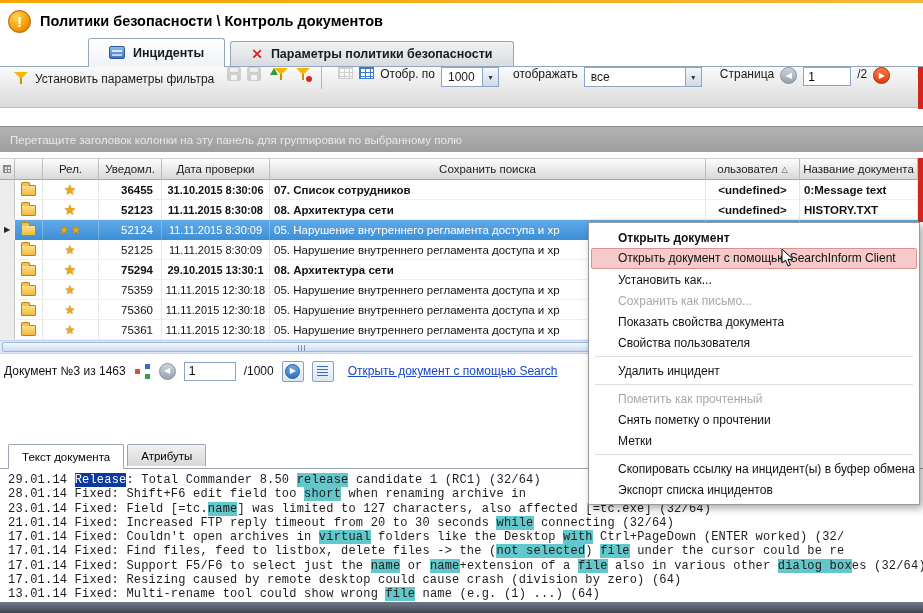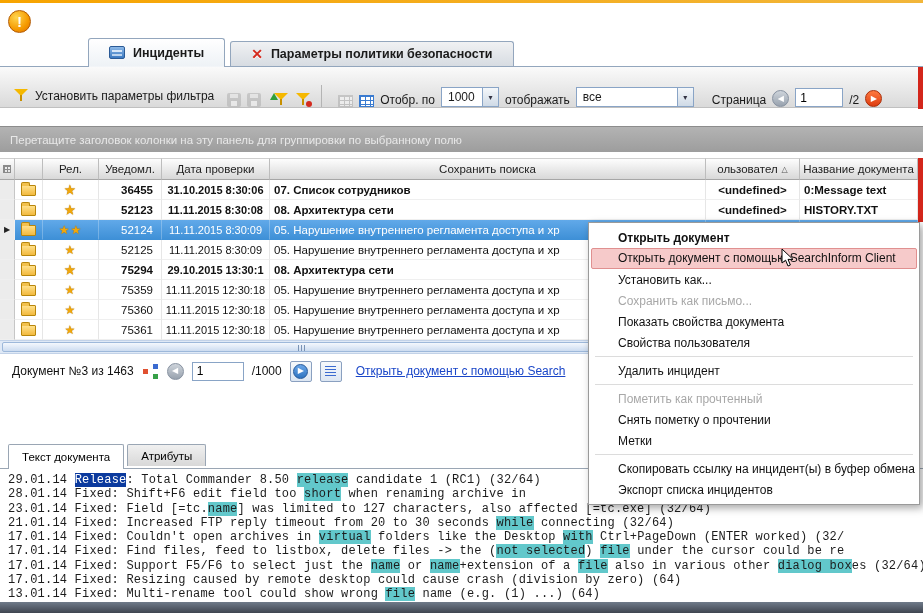--- a/index.html
+++ b/index.html
@@ -15,21 +15,21 @@
 
   .tabbar{position:absolute;top:39px;left:0;right:0;height:28px;border-bottom:1px solid #93a6bd;display:flex;align-items:flex-end;padding-left:88px;background:#fff}
   .tab{height:25px;display:flex;align-items:center;gap:8px;padding:0 20px;border:1px solid #93a6bd;border-bottom:none;border-radius:3px 3px 0 0;background:linear-gradient(#f0f1f3,#d7dce2);font-weight:bold;font-size:12.5px;margin-right:5px;color:#1a1a1a;white-space:nowrap}
   .tab.active{height:28px;background:linear-gradient(#ffffff,#eef2f6);position:relative;z-index:2}
   .tab.active:after{content:"";position:absolute;left:0;right:0;bottom:-1px;height:1px;background:#f2f5f8}
   .dbico{width:16px;height:13px;background:linear-gradient(#8db9e8,#3a78c0);border:1px solid #2a5a96;border-radius:2px;position:relative}
   .dbico:before{content:"";position:absolute;left:2px;top:3px;right:2px;height:2px;background:#d8e7f8}
   .dbico:after{content:"";position:absolute;left:2px;top:7px;right:2px;height:2px;background:#bcd4ef}
   .redx{color:#d42a1e;font-weight:bold;font-size:14px;line-height:14px;text-shadow:0 1px 0 #fff}
 
-  .toolbar{position:absolute;top:67px;left:0;right:5px;height:41px;background:linear-gradient(#fafafa,#dadada);border-bottom:1px solid #c0c0c0;display:flex;align-items:flex-end;padding:0 6px;gap:6px;font-size:12px;color:#1a1a1a}
+  .toolbar{position:absolute;top:67px;left:0;right:5px;height:41px;background:linear-gradient(#fafafa,#dadada);border-bottom:1px solid #c0c0c0;display:flex;align-items:flex-start;padding:0 6px;gap:6px;font-size:12px;color:#1a1a1a}
   .tbtn{display:flex;align-items:center;gap:6px;padding:3px 6px;border:1px solid transparent;border-radius:2px;white-space:nowrap}
   .lbl{white-space:nowrap}
   .sep{width:1px;height:22px;background:#b4b4b4;margin:0 4px}
   .ico{display:inline-block;position:relative}
   .funnel{width:16px;height:15px}
   .funnel:before{content:"";position:absolute;left:1px;top:1px;border-left:7px solid transparent;border-right:7px solid transparent;border-top:7px solid #f5b800}
   .funnel:after{content:"";position:absolute;left:7px;top:7px;width:2px;height:6px;background:#c89000}
   .up-arrow{position:absolute;left:-3px;top:1px;border-left:4px solid transparent;border-right:4px solid transparent;border-bottom:7px solid #2f9e3a;z-index:2}
   .red-dot{position:absolute;right:-1px;bottom:0;width:6px;height:6px;border-radius:50%;background:#d42a1e;z-index:2}
   .floppy{width:14px;height:14px;background:#8fa6c8;border-radius:2px}
@@ -72,21 +72,21 @@
   .trow.selected .c.gutter{background:#ececec;color:#222}
   .stars{color:#f2a70a;text-shadow:0 0 1px #8a5c00;font-size:12px;letter-spacing:1px}
   .folder{width:15px;height:11px;background:linear-gradient(#ffe08a,#f2b93e);border:1px solid #b8860b;border-radius:1px;position:relative;margin-top:2px}
   .folder:before{content:"";position:absolute;top:-4px;left:-1px;width:7px;height:3px;background:#f2c14e;border:1px solid #b8860b;border-bottom:none;border-radius:2px 2px 0 0}
 
   .hscroll{position:absolute;top:340px;left:0;width:918px;height:14px;background:#dfe9f6;border-top:1px solid #c2d2e8;border-bottom:1px solid #c2d2e8}
   .hthumb{position:absolute;left:2px;top:1px;width:600px;height:10px;background:linear-gradient(#f4f8fd,#ccdcf0);border:1px solid #9db8da;border-radius:2px}
   .grip{position:absolute;left:295px;top:2px;display:flex;gap:2px}
   .grip i{width:1px;height:6px;background:#7a93b5;display:block}
 
-  .navigator{position:absolute;top:357px;left:0;right:0;height:28px;display:flex;align-items:center;padding-left:12px;font-size:12px;gap:8px;color:#111}
+  .navigator{position:absolute;top:357px;left:0;right:0;height:28px;display:flex;align-items:center;padding-left:4px;font-size:12px;gap:8px;color:#111}
   .tree{width:17px;height:16px;position:relative}
   .tree:before{content:"";position:absolute;left:1px;top:6px;width:5px;height:5px;background:#e05030;box-shadow:5px 0 0 -4px #888}
   .tree:after{content:"";position:absolute;left:11px;top:1px;width:5px;height:5px;background:#3a6ad0;box-shadow:0 10px 0 #36a048}
   .docinput{width:52px;height:19px;border:1px solid #89a4c6;font-size:12px;padding:0 4px;font-family:"Liberation Sans",sans-serif}
   .navbtn{width:22px;height:21px;border:1px solid #8aa0c0;background:linear-gradient(#f6f9fc,#dce6f2);display:flex;align-items:center;justify-content:center;border-radius:2px}
   .listico{width:11px;height:10px;background:repeating-linear-gradient(#3a6ad0 0 1px,transparent 1px 3px)}
   .link{color:#1a46c8;text-decoration:underline;white-space:nowrap;cursor:pointer}
 
   .doctabs{position:absolute;top:444px;left:0;right:0;height:25px;display:flex;align-items:flex-start;padding-left:8px;border-bottom:1px solid #9aa6b4;background:#fff}
   .dtab{height:22px;padding:0 13px;display:flex;align-items:center;font-size:11.5px;border:1px solid #9aa6b4;border-bottom:none;border-radius:2px 2px 0 0;background:linear-gradient(#f0f0f0,#d8d8d8);margin-right:3px;position:relative;white-space:nowrap}
@@ -114,20 +114,21 @@
 </head>
 <body>
 
 <div class="app">
   <div class="topline"></div>
 
   <div class="header">
     <div class="warn">
         <span>!</span>
       </div>
+    <div class="title">Политики безопасности \ Контроль документов</div>
   </div>
 
   <div class="tabbar">
     <div class="tab active">
       <span class="ico dbico"></span>
       <span>Инциденты</span>
     </div>
     <div class="tab">
       <span class="redx">✕</span>
       <span>Параметры политики безопасности</span>
@@ -148,21 +149,21 @@
         <i class="red-dot"></i>
       </span>
     <span class="sep"></span>
     <span class="ico gridico dis" style="margin-left:6px"></span>
     <span class="ico gridico blue"></span>
     <span class="lbl" style="">Отобр. по</span>
     <div class="combo c1">
       <span class="combo-val">1000</span>
       <span class="combo-btn">▾</span>
     </div>
-    <span class="lbl" style="">отображать</span>
+    <span class="lbl" style="margin-left:8px">отображать</span>
     <div class="combo c2">
       <span class="combo-val">все</span>
       <span class="combo-btn">▾</span>
     </div>
     <span class="lbl" style="margin-left:12px">Страница</span>
     <span class="circle gray">
         <span>◀</span>
       </span>
     <input class="pageinput" value="1" style="">
     <span class="lbl">/2</span>

